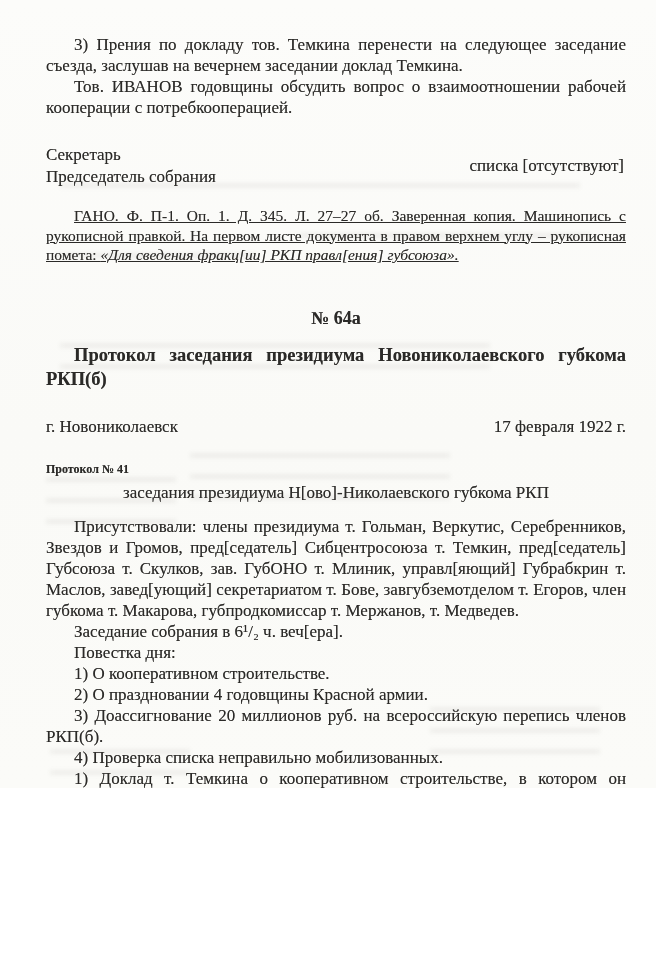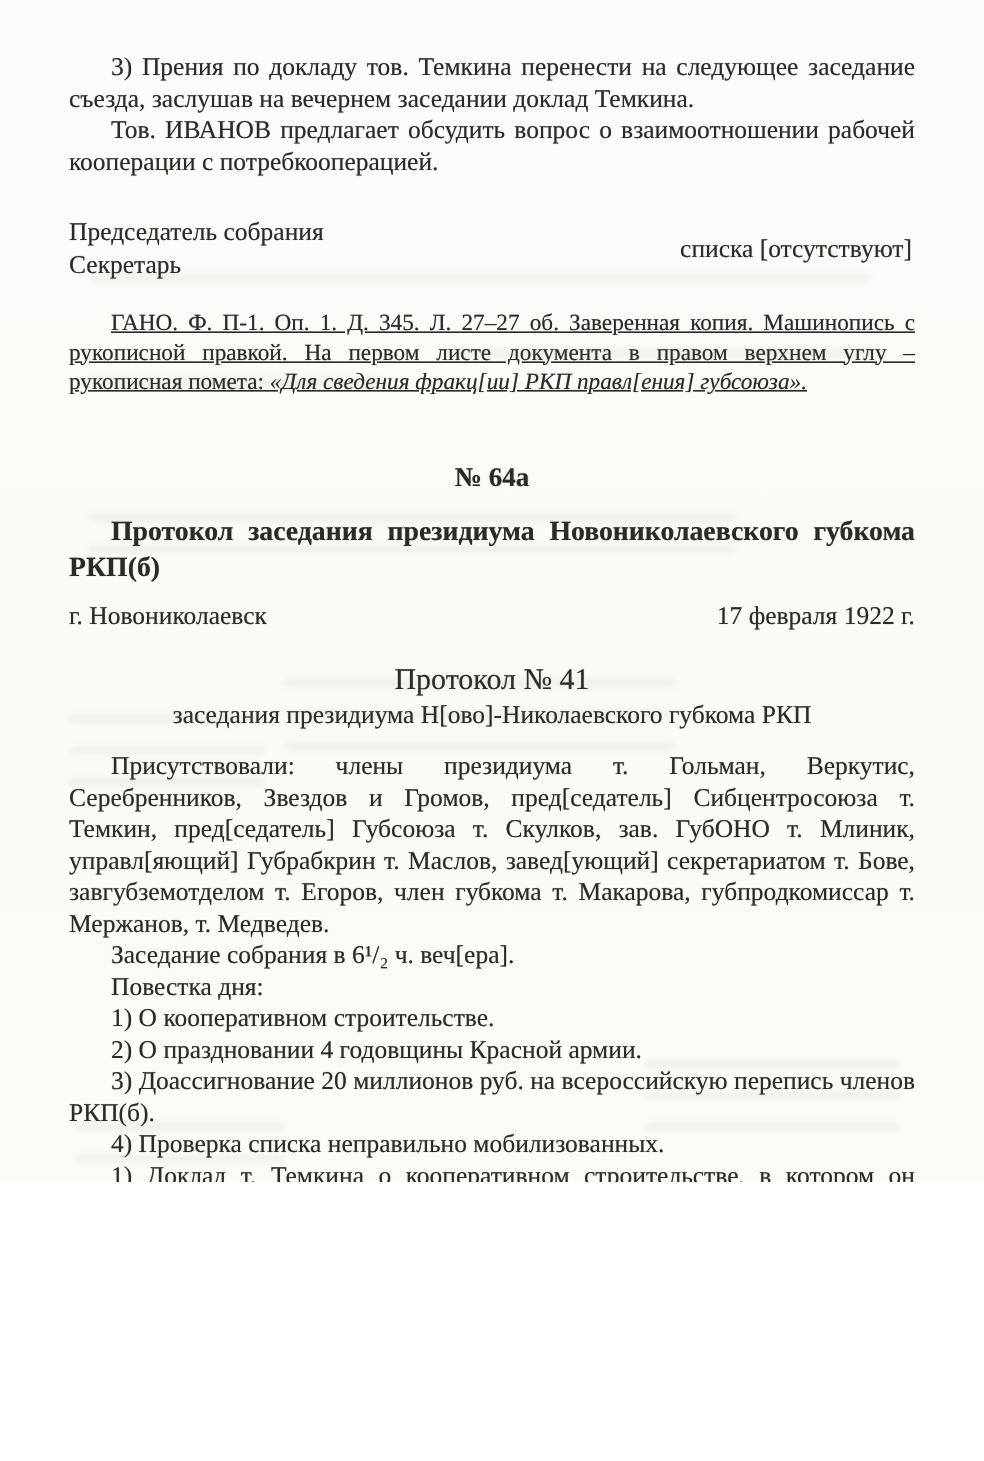--- a/index.html
+++ b/index.html
@@ -9,21 +9,21 @@
   }
   .page {
     position: relative;
     width: 656px;
     height: 788px;
     background: linear-gradient(180deg, #fcfcfa 0%, #fafaf7 55%, #fbfbf8 100%);
     font-family: "Liberation Serif", "DejaVu Serif", serif;
     color: #2b2a28;
     overflow: hidden;
     box-sizing: border-box;
-    padding: 34px 46px 0 46px;
+    padding: 34px 30px 0 46px;
     text-rendering: optimizeLegibility;
   }
   .page * { box-sizing: border-box; }
 
   
   .txt { text-shadow: 0 0 0.6px rgba(60,58,54,0.55); }
 
   p.body-para {
     margin: 0;
     font-size: 17px;
@@ -62,32 +62,31 @@
   }
   .doc-title {
     margin: 14px 0 0 0;
     font-size: 18.5px;
     line-height: 24px;
     font-weight: bold;
     text-align: justify;
     text-indent: 28px;
   }
   .dateline {
-    margin-top: 9px;
+    margin-top: 25px;
     display: flex;
     justify-content: space-between;
     font-size: 17px;
     line-height: 22px;
   }
   .protocol-heading {
     margin: 20px 0 0 0;
-    font-size: 20px;
+    font-size: 12px;
     line-height: 22px;
-    font-weight: normal;
-    text-align: center;
+    font-weight: bold;
   }
   .protocol-subheading {
     margin: 2px 0 0 0;
     font-size: 17px;
     line-height: 22px;
     text-align: center;
   }
   .doc-body { margin-top: 12px; }
 
   .page-number {
@@ -123,26 +122,26 @@
   <div class="ghost" style="left:300px; top:226px; width:290px; height:14px;"></div>
   <div class="ghost" style="left:56px;  top:246px; width:200px; height:12px;"></div>
   <div class="ghost" style="left:60px;  top:336px; width:430px; height:34px;"></div>
   <div class="ghost" style="left:190px; top:446px; width:260px; height:70px;"></div>
   <div class="ghost" style="left:46px;  top:470px; width:130px; height:56px;"></div>
   <div class="ghost" style="left:430px; top:700px; width:170px; height:56px;"></div>
   <div class="ghost" style="left:50px;  top:742px; width:140px; height:40px;"></div>
 
   <section>
     <p class="body-para txt">3) Прения по докладу тов. Темкина перенести на следующее заседание съезда, заслушав на вечернем заседании доклад Темкина.</p>
-    <p class="body-para txt">Тов. ИВАНОВ предлагает обсудить вопрос о взаимоотношении рабочей кооперации с потребкооперацией.</p>
+    <p class="body-para txt">Тов. ИВАНОВ годовщины обсудить вопрос о взаимоотношении рабочей кооперации с потребкооперацией.</p>
 
     <div class="signature-block">
       <div class="sig-left txt">
+        <div>Секретарь</div>
         <div>Председатель собрания</div>
-        <div>Секретарь</div>
       </div>
       <div class="sig-right txt">списка [отсутствуют]</div>
     </div>
 
     <p class="archival-note txt"><span>ГАНО. Ф. П-1. Оп. 1. Д. 345. Л. 27–27 об. Заверенная копия. Машинопись с рукописной правкой. На первом листе документа в правом верхнем углу – рукописная помета: </span><span class="em">«Для сведения фракц[ии] РКП правл[ения] губсоюза».</span></p>
   </section>
 
   <section>
     <h2 class="doc-number txt">№ 64а</h2>
 

